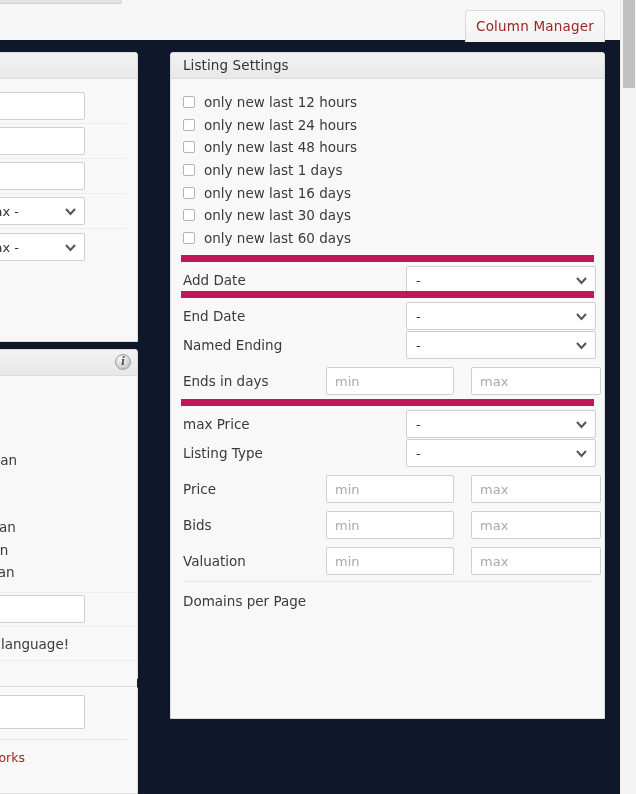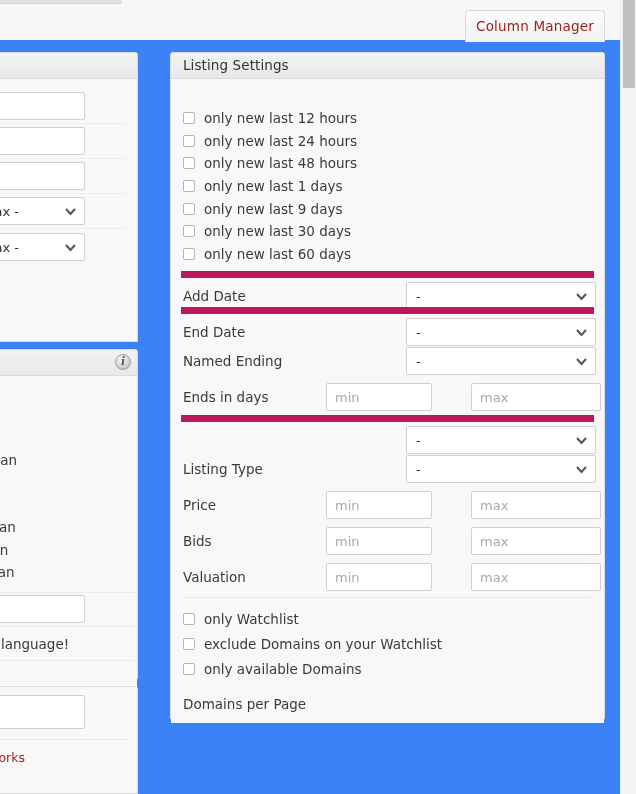--- a/index.html
+++ b/index.html
@@ -6,21 +6,21 @@
   html, body {
     margin: 0; padding: 0;
     width: 636px; height: 794px;
     overflow: hidden;
     background: #f7f7f7;
     font-family: "DejaVu Sans", sans-serif;
   }
   #root {
     position: relative;
     width: 636px; height: 794px;
-    background: #3b82f6;
+    background: #0f172a;
     overflow: hidden;
   }
 
   
   .top-strip {
     position: absolute; left: 0; top: 0;
     width: 621px; height: 40px;
     background: #f7f7f7;
   }
   .top-stub {
@@ -196,21 +196,21 @@
 
   .left-txt { width: 122px; }
   .left-sel { width: 122px; }
 
   
   .main-panel {
     left: 170px; top: 52px;
     width: 435px; height: 667px;
   }
   .main-body {
-    padding: 22px 10px 0 10px;
+    padding: 6px 10px 0 10px;
     position: relative;
   }
   .cbrow {
     display: flex;
     align-items: center;
     height: 22.6px;
     cursor: pointer;
   }
   .cbox {
     width: 12px; height: 12px;
@@ -242,21 +242,21 @@
     white-space: nowrap;
   }
   .fsel {
     position: absolute;
     left: 225px; top: 4px;
     width: 190px;
   }
   .fmin {
     position: absolute;
     left: 145px; top: 4px;
-    width: 106px;
+    width: 128px;
   }
   .fmax {
     position: absolute;
     left: 290px; top: 4px;
     width: 130px;
   }
   .spacer-line {
     height: 1px;
     background: #e8e8e8;
     margin: 2px 2px 0 2px;
@@ -358,21 +358,21 @@
         <div class="cbrow">
           <span class="cbox"></span>
           <span class="cblabel">only new last 48 hours</span>
         </div>
         <div class="cbrow">
           <span class="cbox"></span>
           <span class="cblabel">only new last 1 days</span>
         </div>
         <div class="cbrow">
           <span class="cbox"></span>
-          <span class="cblabel">only new last 9 days</span>
+          <span class="cblabel">only new last 16 days</span>
         </div>
         <div class="cbrow">
           <span class="cbox"></span>
           <span class="cblabel">only new last 30 days</span>
         </div>
         <div class="cbrow">
           <span class="cbox"></span>
           <span class="cblabel">only new last 60 days</span>
         </div>
       </div>
@@ -413,20 +413,21 @@
         </div>
       </div>
 
       <div class="frow">
         <span class="flabel">Ends in days</span>
         <input class="txt fmin" placeholder="min" style="">
         <input class="txt fmax" placeholder="max" style="">
       </div>
 
       <div class="frow sep">
+        <span class="flabel">max Price</span>
         <div class="sel fsel">
           <span class="selval">-</span>
           <span class="chev">
             <svg viewBox="0 0 11 9">
                 <path d="M1 2 L5.5 7 L10 2" fill="none" stroke="#555" stroke-width="2"></path>
               </svg>
           </span>
         </div>
       </div>
 
@@ -455,34 +456,20 @@
       </div>
 
       <div class="frow">
         <span class="flabel">Valuation</span>
         <input class="txt fmin" placeholder="min" style="">
         <input class="txt fmax" placeholder="max" style="">
       </div>
 
       <div class="spacer-line"></div>
 
-      <div class="cbgroup-lower">
-        <div class="cbrow" style="height:25px;">
-          <span class="cbox"></span>
-          <span class="cblabel">only Watchlist</span>
-        </div>
-        <div class="cbrow" style="height:25px;">
-          <span class="cbox"></span>
-          <span class="cblabel">exclude Domains on your Watchlist</span>
-        </div>
-        <div class="cbrow" style="height:25px;">
-          <span class="cbox"></span>
-          <span class="cblabel">only available Domains</span>
-        </div>
-      </div>
 
       <div class="frow" style="height:38px;">
         <span class="flabel" style="line-height:38px;">Domains per Page</span>
       </div>
 
     </div>
   </div>
 
   <div class="vscroll">
     <div class="vscroll-thumb"></div>

